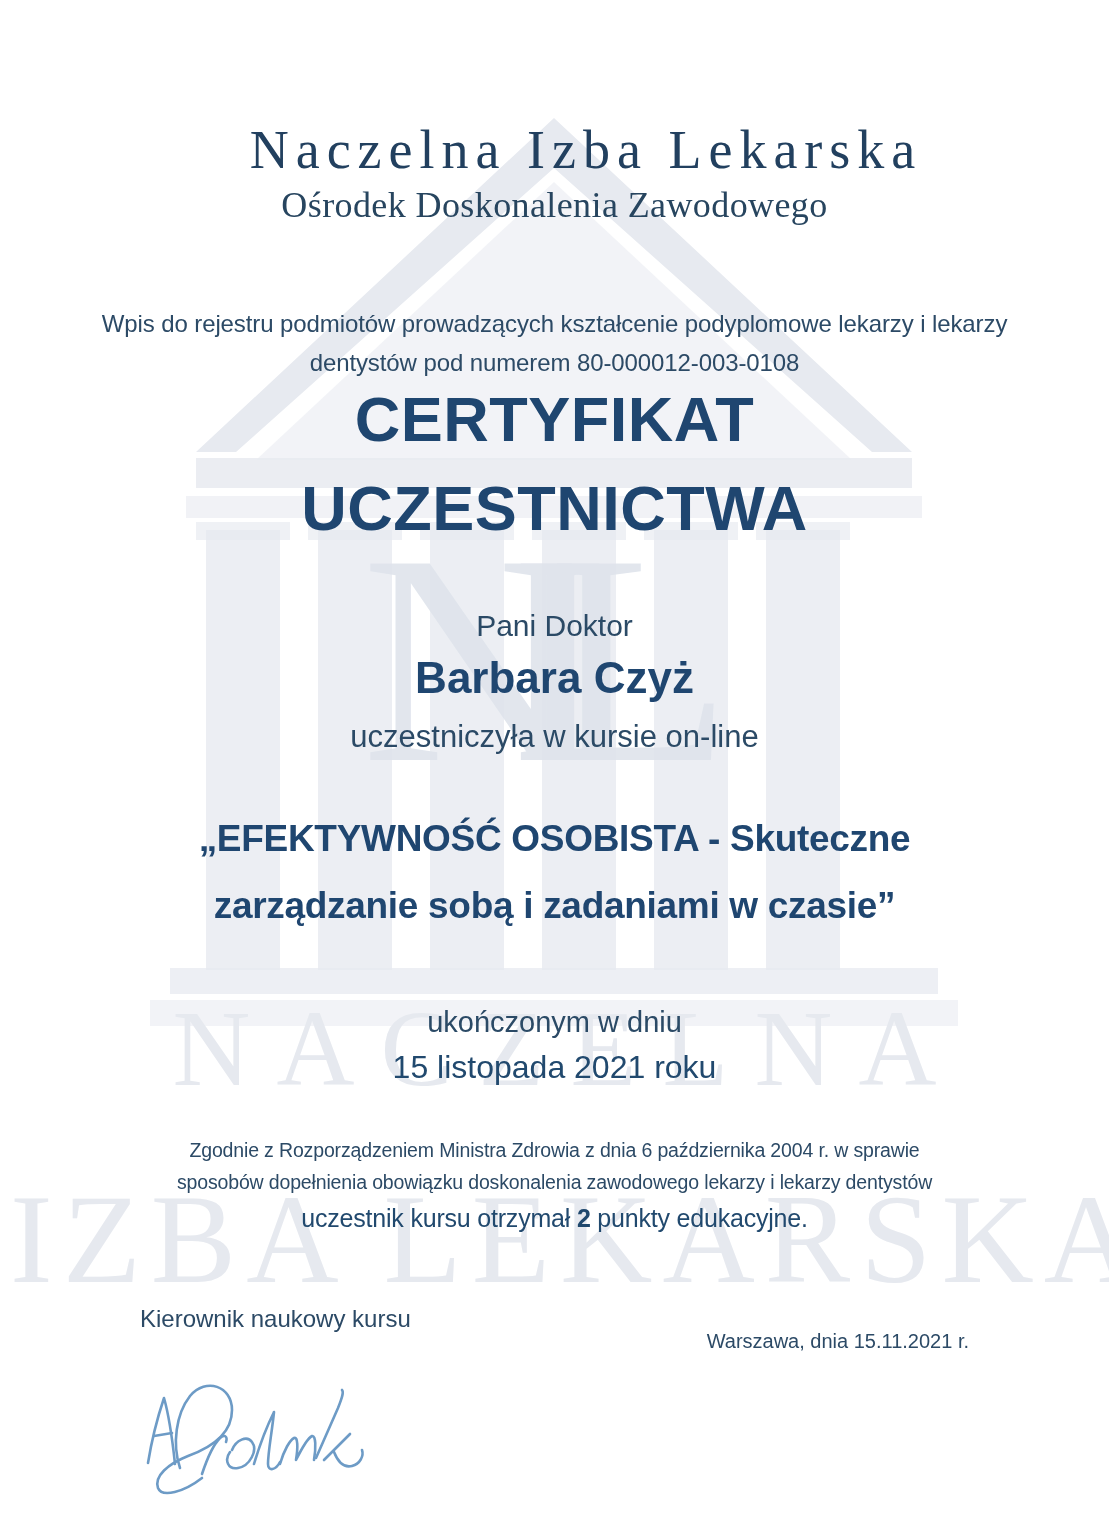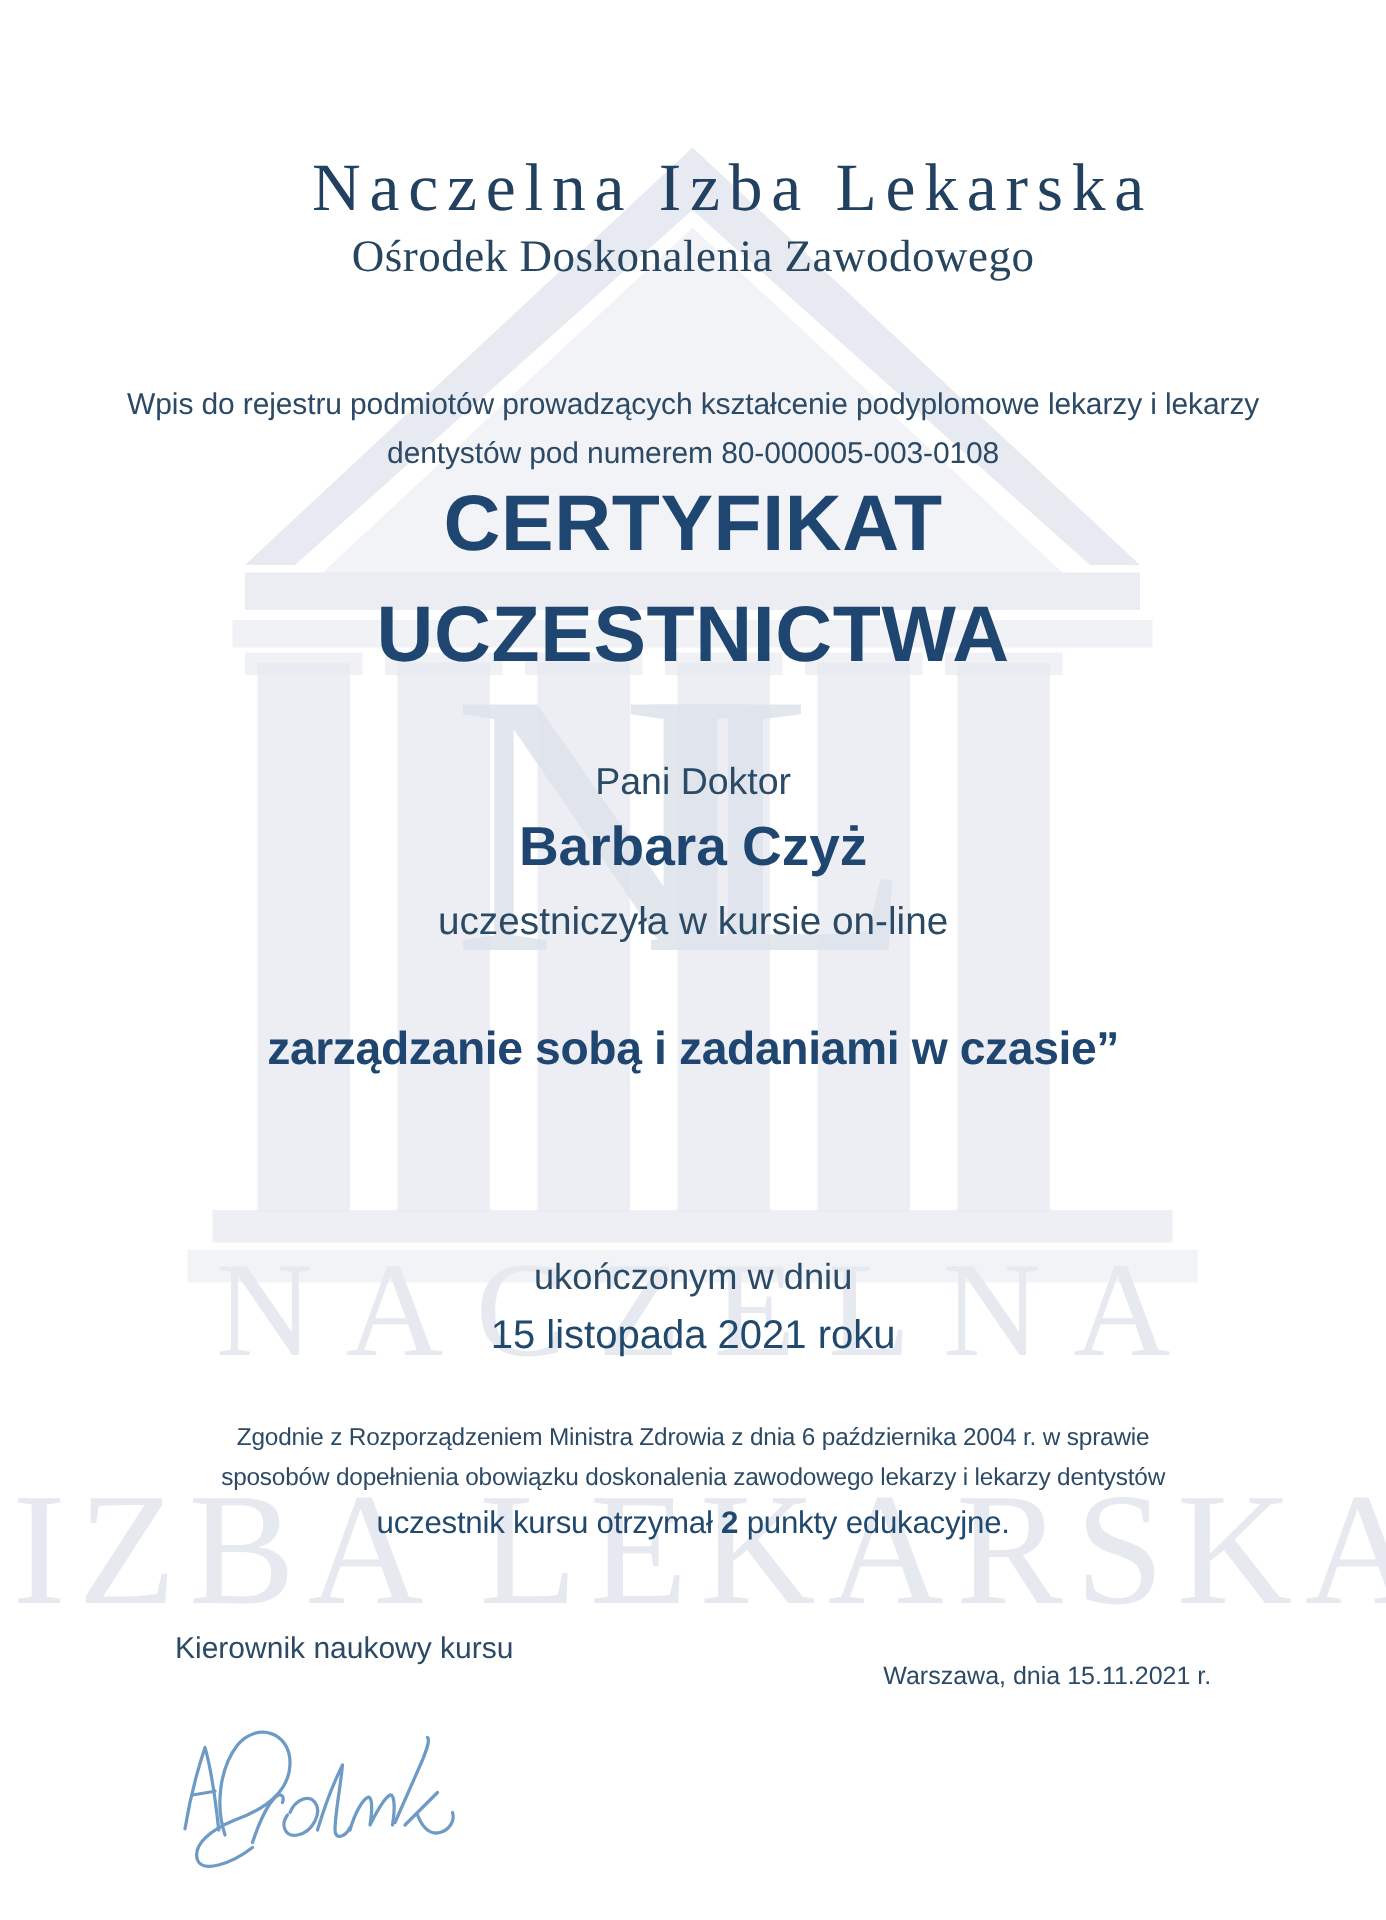--- a/index.html
+++ b/index.html
@@ -233,35 +233,36 @@
   </div>
 
   <div class="content">
 
     <div class="block org-name">Naczelna Izba Lekarska</div>
 
     <div class="block org-sub">Ośrodek Doskonalenia Zawodowego</div>
 
     <div class="block registry">
       <div>Wpis do rejestru podmiotów prowadzących kształcenie podyplomowe lekarzy i lekarzy</div>
-      <div>dentystów pod numerem 80-000005-003-0108</div>
+      <div>dentystów pod numerem 80-000012-003-0108</div>
     </div>
 
     <div class="block cert-title">
       <div>CERTYFIKAT</div>
       <div>UCZESTNICTWA</div>
     </div>
 
     <div class="block salutation">Pani Doktor</div>
 
     <div class="block recipient">Barbara Czyż</div>
 
     <div class="block participation">uczestniczyła w kursie on-line</div>
 
     <div class="block course-title">
+      <div>„EFEKTYWNOŚĆ OSOBISTA - Skuteczne</div>
       <div>zarządzanie sobą i zadaniami w czasie”</div>
     </div>
 
     <div class="block completed-label">ukończonym w dniu</div>
 
     <div class="block completed-date">15 listopada 2021 roku</div>
 
     <div class="block legal">
       <div>Zgodnie z Rozporządzeniem Ministra Zdrowia z dnia 6 października 2004 r. w sprawie</div>
       <div>sposobów dopełnienia obowiązku doskonalenia zawodowego lekarzy i lekarzy dentystów</div>

